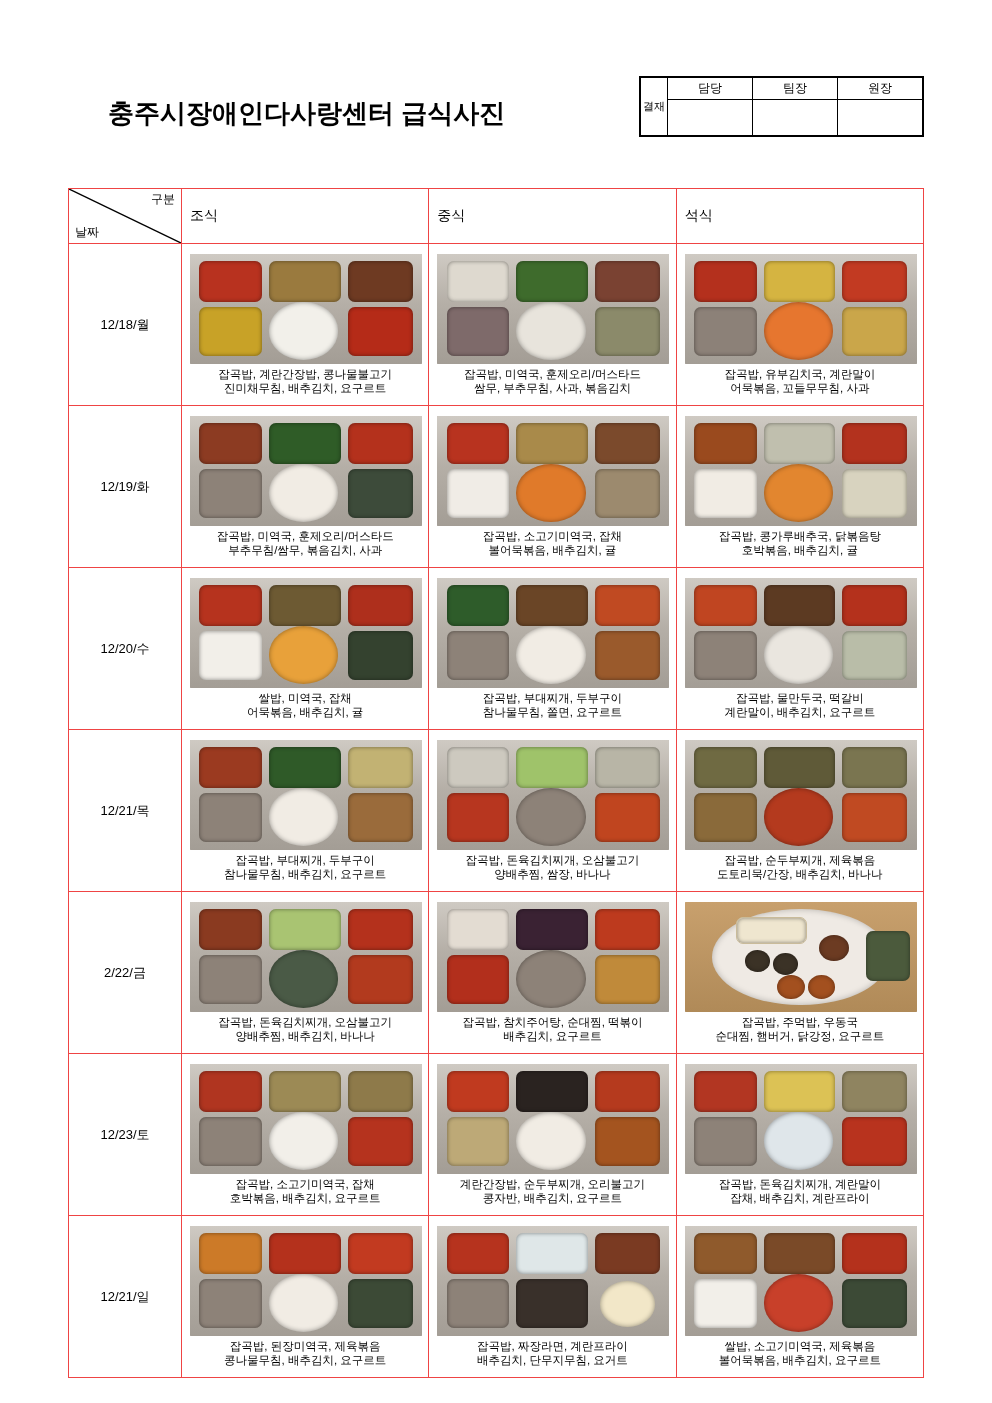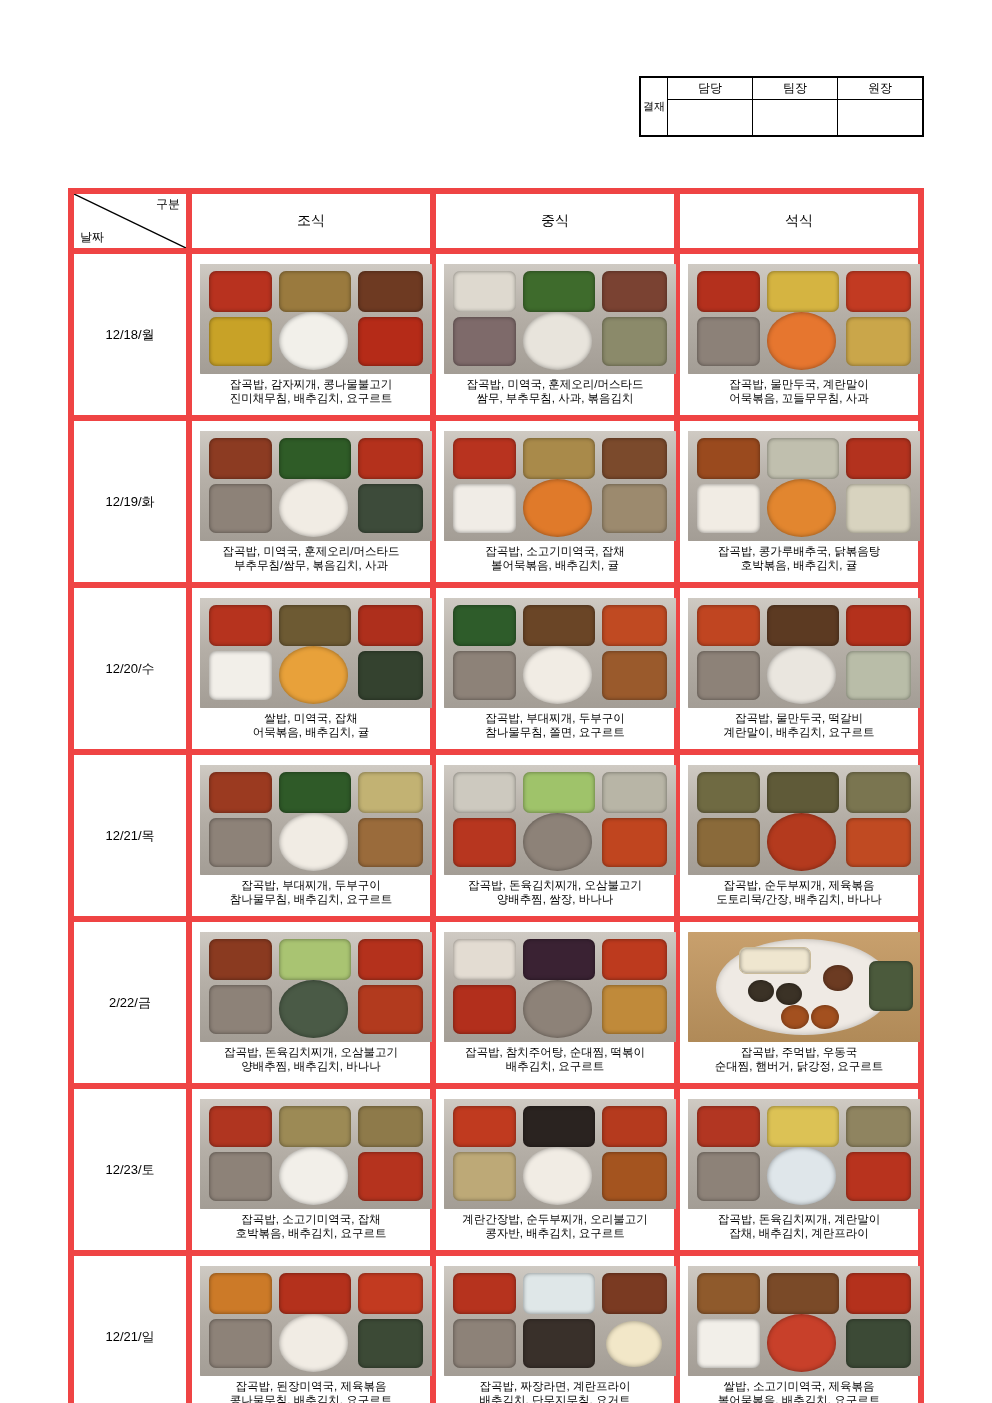--- a/index.html
+++ b/index.html
@@ -74,21 +74,21 @@
   }
 
   
   table.menu-table {
     border-collapse: collapse;
     margin: 0 auto;
     width: 856px;
     table-layout: fixed;
   }
   table.menu-table td, table.menu-table th {
-    border: 6px solid #ef4444;
+    border: 1px solid #ef4444;
     padding: 8px;
     vertical-align: middle;
   }
   .corner-cell {
     width: 96px;
     height: 38px;
     position: relative;
     overflow: hidden;
   }
   .corner-cell .diag {
@@ -102,21 +102,21 @@
     top: 2px;
     font-size: 12px;
   }
   .corner-cell .nalja {
     position: absolute;
     left: 6px;
     bottom: 2px;
     font-size: 12px;
   }
   .col-head {
-    text-align: center;
+    text-align: left;
     font-size: 14px;
     height: 38px;
     font-weight: normal;
   }
   .date-cell {
     width: 96px;
     text-align: center;
     font-size: 13px;
   }
   .meal-cell {
@@ -171,20 +171,21 @@
     background: #efeae4;
     box-shadow: inset 0 0 6px rgba(0,0,0,0.25);
   }
 </style>
 </head>
 <body>
 
 <div class="page">
 
   <div class="header-row">
+    <div class="doc-title">충주시장애인다사랑센터 급식사진</div>
 
     <div class="approval">
       <table>
         <tbody>
             <tr>
           <td class="lbl-cell" rowspan="2">결재</td>
           <td class="head-cell">담당</td>
           <td class="head-cell">팀장</td>
           <td class="head-cell">원장</td>
         </tr>
@@ -219,21 +220,21 @@
         <div class="photo">
           <div class="tray">
             <div class="cell-food" style="left:4%;top:6%;width:27%;height:38%;background:#b8321f;"></div>
             <div class="cell-food" style="left:34%;top:6%;width:31%;height:38%;background:#9a7a3e;"></div>
             <div class="cell-food" style="left:68%;top:6%;width:28%;height:38%;background:#6e3a22;"></div>
             <div class="cell-food" style="left:4%;top:48%;width:27%;height:45%;background:#c8a227;"></div>
             <div class="round-food" style="left:34%;top:44%;width:30%;height:52%;background:#f2f0ea;"></div>
             <div class="cell-food" style="left:68%;top:48%;width:28%;height:45%;background:#b52b18;"></div>
           </div>
         </div>
-        <div class="desc">잡곡밥, 감자찌개, 콩나물불고기
+        <div class="desc">잡곡밥, 계란간장밥, 콩나물불고기
 진미채무침, 배추김치, 요구르트</div>
       </td>
       <td class="meal-cell">
         <div class="photo">
           <div class="tray">
             <div class="cell-food" style="left:4%;top:6%;width:27%;height:38%;background:#ded9cf;"></div>
             <div class="cell-food" style="left:34%;top:6%;width:31%;height:38%;background:#3e6b2c;"></div>
             <div class="cell-food" style="left:68%;top:6%;width:28%;height:38%;background:#7a4232;"></div>
             <div class="cell-food" style="left:4%;top:48%;width:27%;height:45%;background:#7e6a6a;"></div>
             <div class="round-food" style="left:34%;top:44%;width:30%;height:52%;background:#e8e4dc;"></div>
@@ -247,21 +248,21 @@
         <div class="photo">
           <div class="tray">
             <div class="cell-food" style="left:4%;top:6%;width:27%;height:38%;background:#b4301d;"></div>
             <div class="cell-food" style="left:34%;top:6%;width:31%;height:38%;background:#d5b441;"></div>
             <div class="cell-food" style="left:68%;top:6%;width:28%;height:38%;background:#c23a22;"></div>
             <div class="cell-food" style="left:4%;top:48%;width:27%;height:45%;background:#8c8178;"></div>
             <div class="round-food" style="left:34%;top:44%;width:30%;height:52%;background:#e6762f;"></div>
             <div class="cell-food" style="left:68%;top:48%;width:28%;height:45%;background:#caa64a;"></div>
           </div>
         </div>
-        <div class="desc">잡곡밥, 물만두국, 계란말이
+        <div class="desc">잡곡밥, 유부김치국, 계란말이
 어묵볶음, 꼬들무무침, 사과</div>
       </td>
     </tr>
 
     <tr>
       <td class="date-cell">12/19/화</td>
       <td class="meal-cell">
         <div class="photo">
           <div class="tray">
             <div class="cell-food" style="left:4%;top:6%;width:27%;height:38%;background:#8c3b22;"></div>

